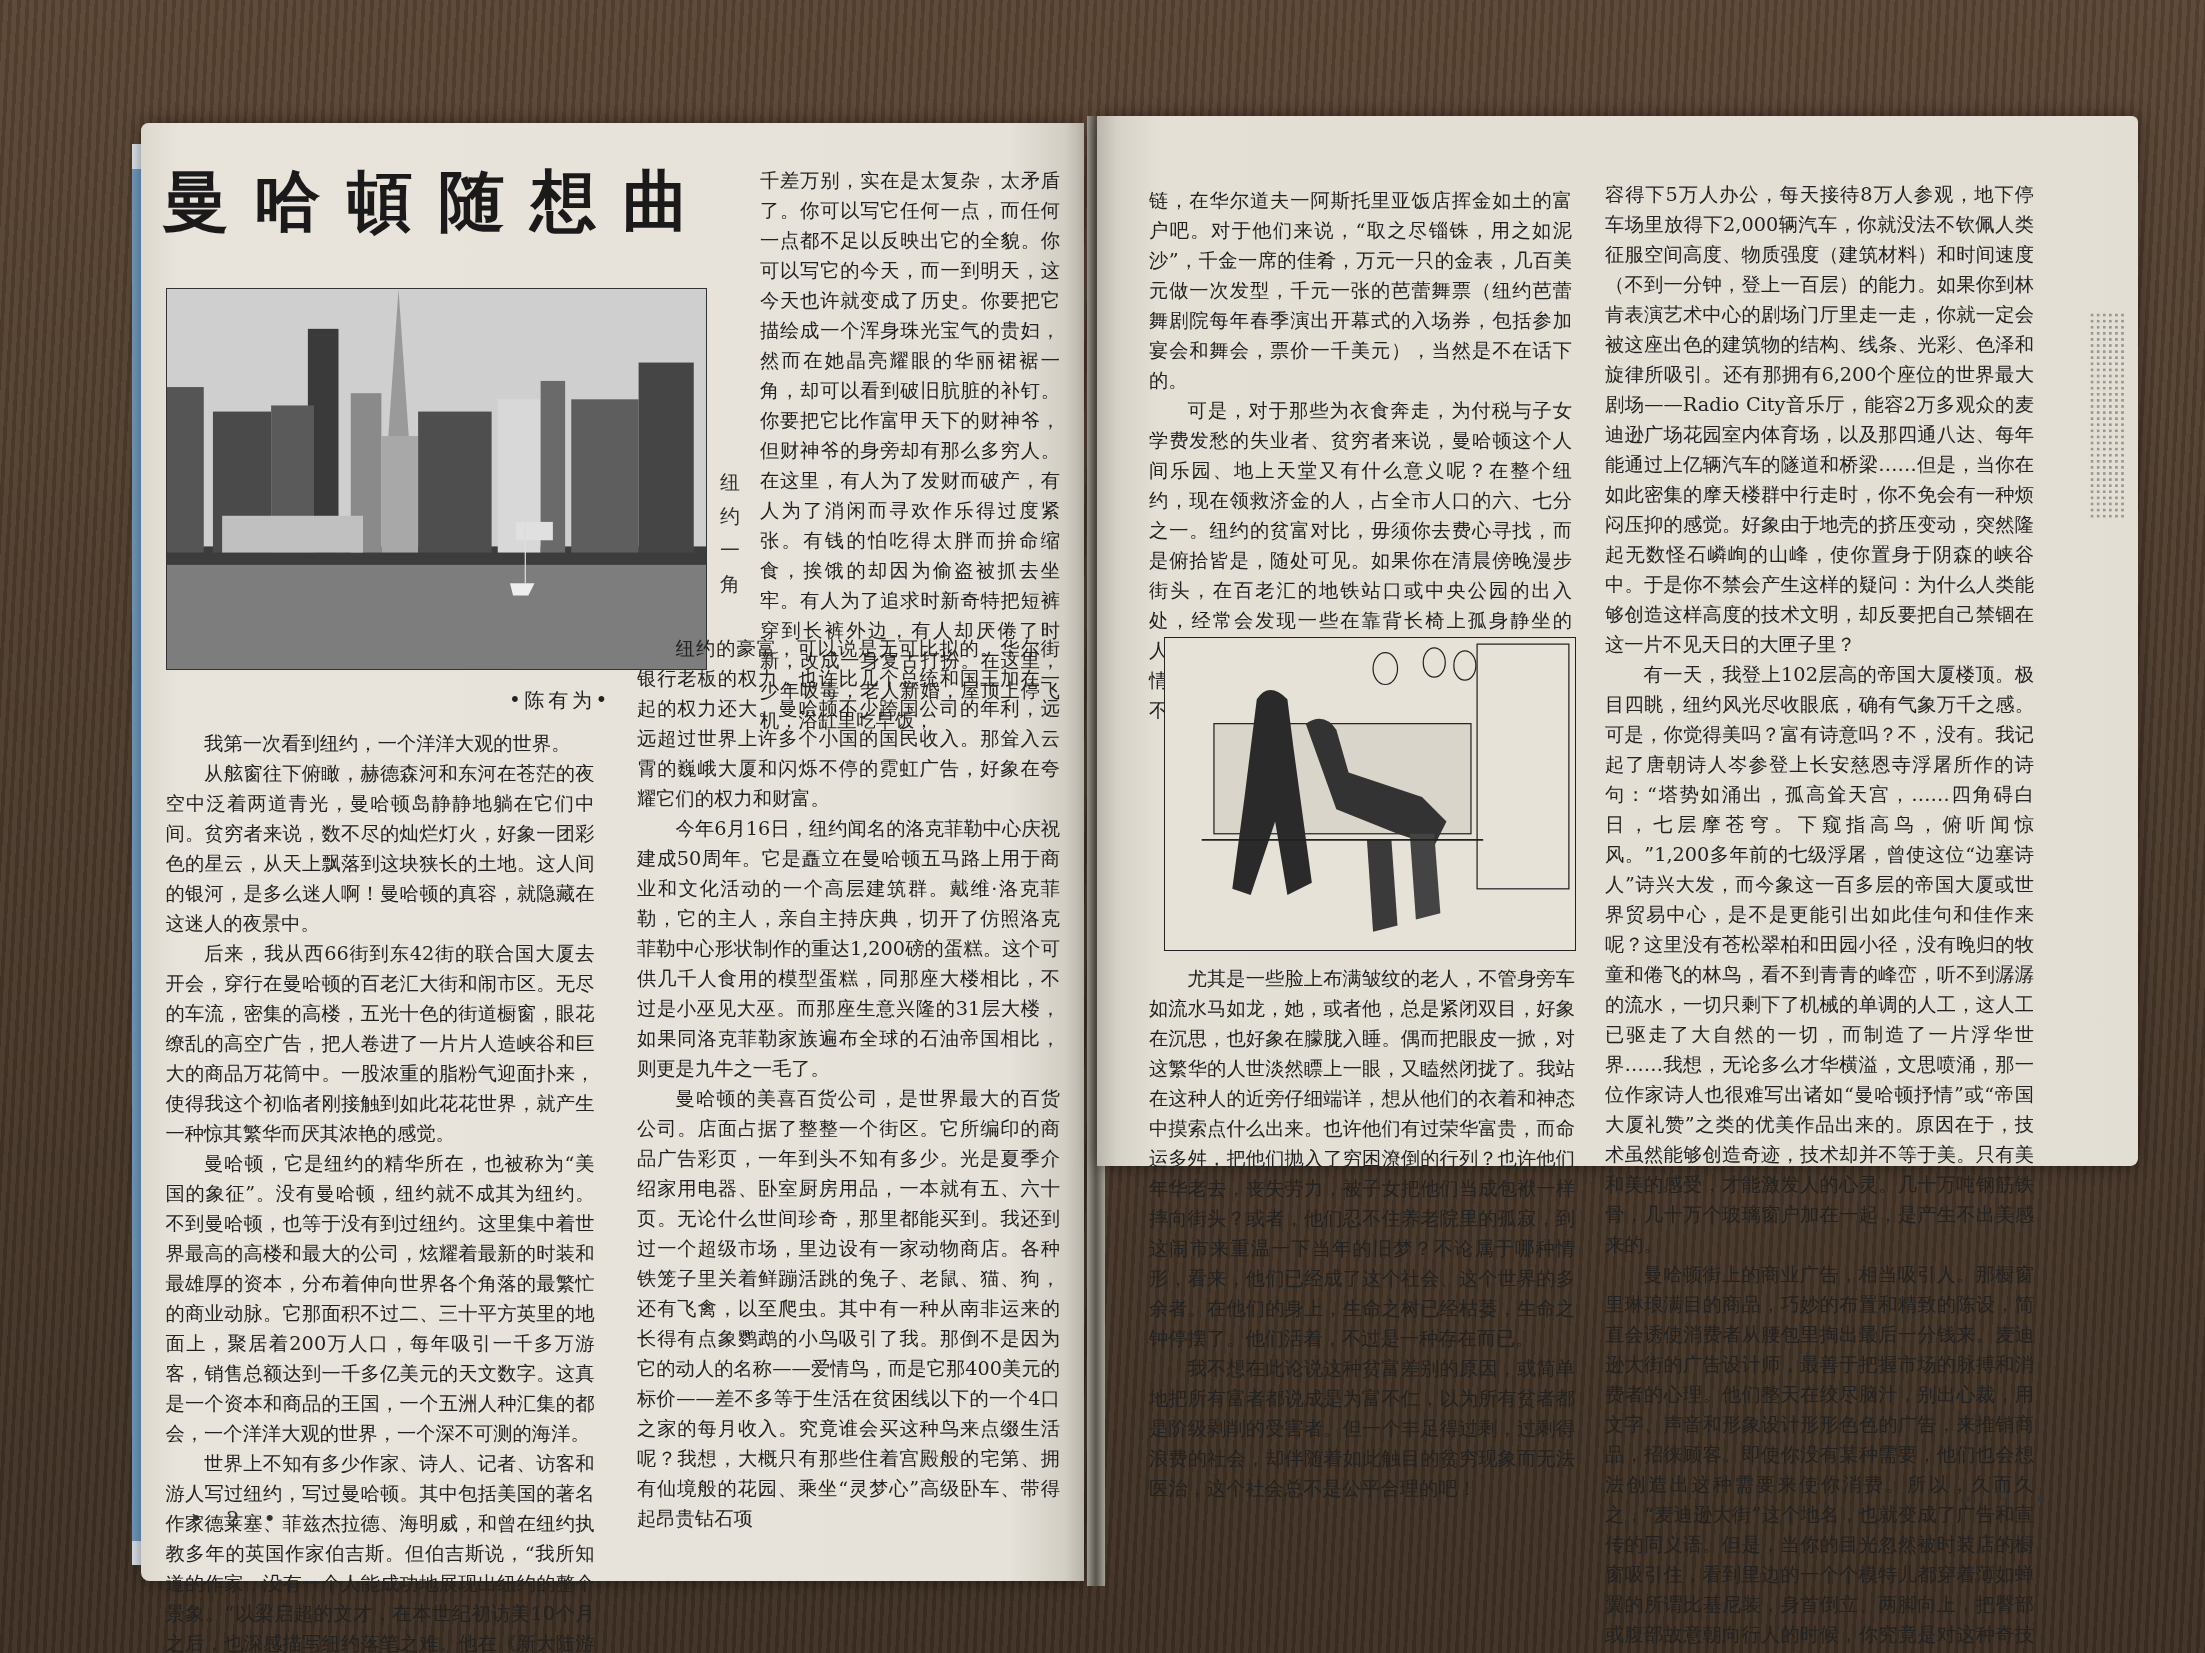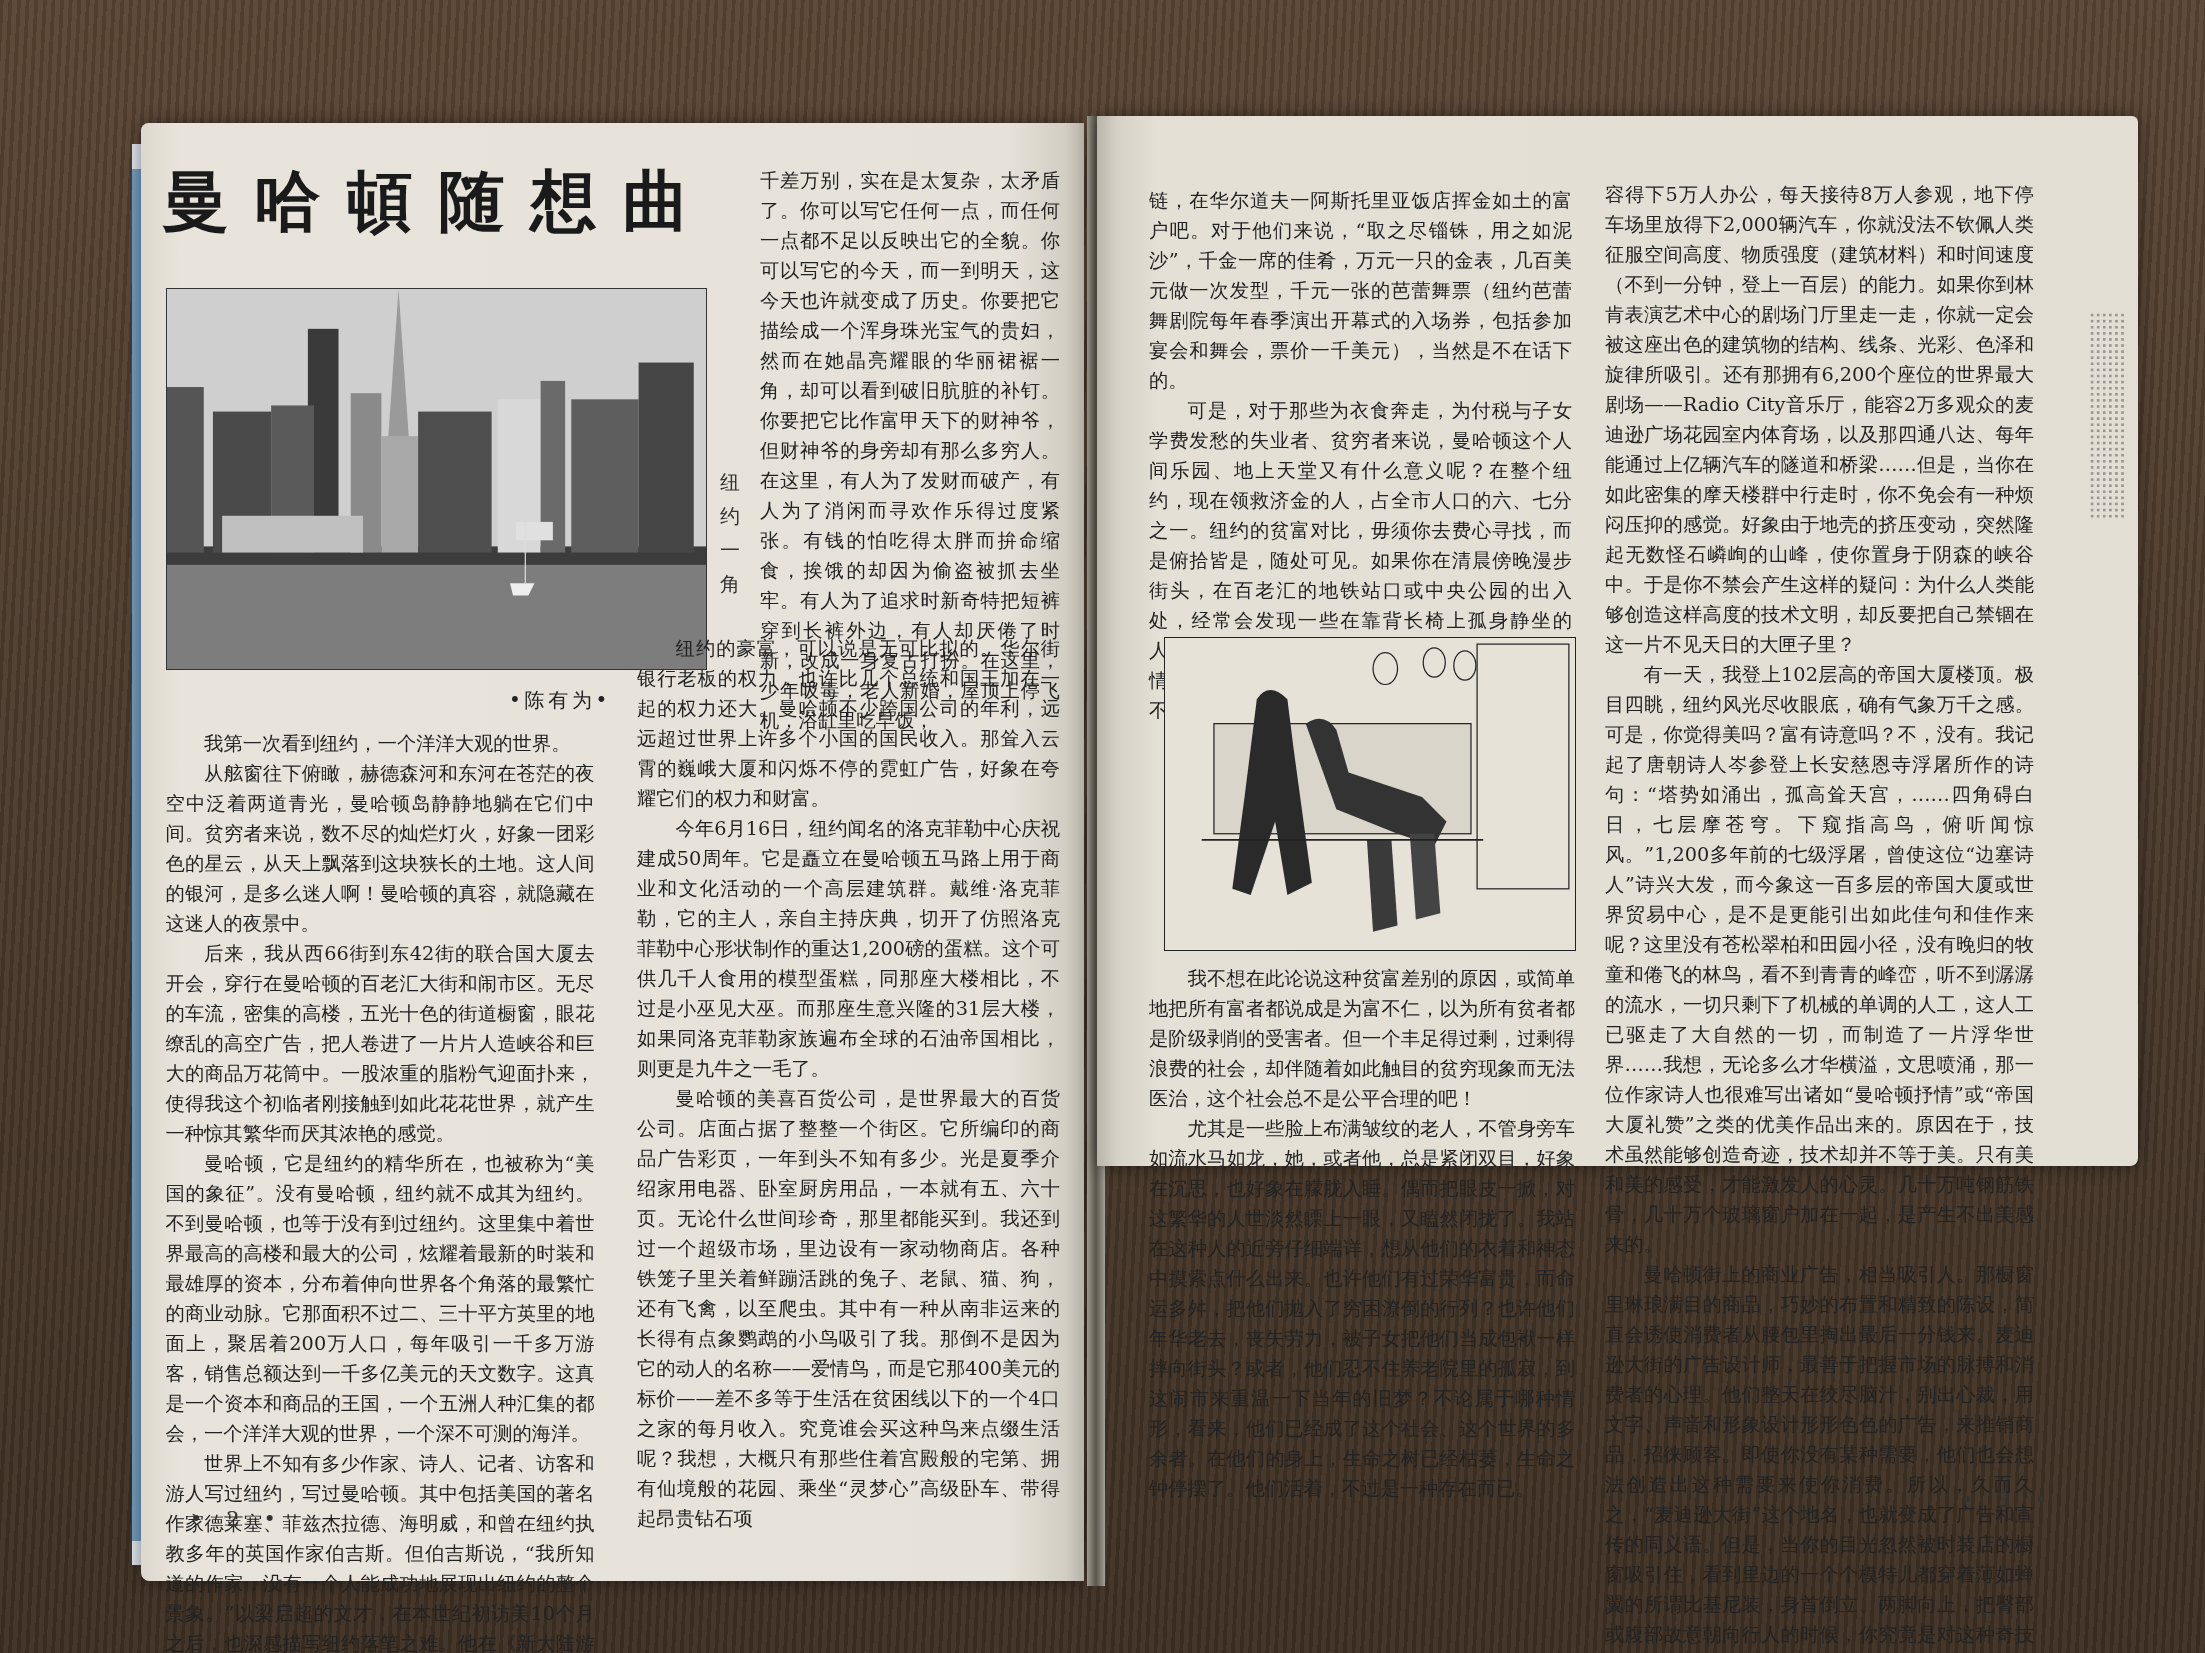--- a/index.html
+++ b/index.html
@@ -109,22 +109,22 @@
       <ellipse cx="490" cy="45" rx="18" ry="24" fill="none" stroke="#222" stroke-width="2"></ellipse>
       <path d="M150 100 Q170 70 200 100 L210 180 L240 400 L200 420 L180 300 L140 420 L110 410 L130 260 Z" fill="#2a2a2a"></path>
       <path d="M230 140 Q260 120 280 150 L300 220 L420 260 L460 300 L440 340 L380 320 L330 300 L280 280 Z" fill="#333"></path>
       <path d="M330 330 L370 330 L380 470 L340 480 Z" fill="#3a3a3a"></path>
       <path d="M400 320 L440 320 L450 450 L410 460 Z" fill="#444"></path>
       <line x1="60" y1="330" x2="520" y2="330" stroke="#222" stroke-width="3"></line>
     </svg>
   </div>
 
   <div class="col" style="left:52px;top:848px;width:426px;">
+    <p>尤其是一些脸上布满皱纹的老人，不管身旁车如流水马如龙，她，或者他，总是紧闭双目，好象在沉思，也好象在朦胧入睡。偶而把眼皮一掀，对这繁华的人世淡然瞟上一眼，又瞌然闭拢了。我站在这种人的近旁仔细端详，想从他们的衣着和神态中摸索点什么出来。也许他们有过荣华富贵，而命运多舛，把他们抛入了穷困潦倒的行列？也许他们年华老去，丧失劳力，被子女把他们当成包袱一样摔向街头？或者，他们忍不住养老院里的孤寂，到这闹市来重温一下当年的旧梦？不论属于哪种情形，看来，他们已经成了这个社会、这个世界的多余者。在他们的身上，生命之树已经枯萎，生命之钟停摆了。他们活着，不过是一种存在而已。</p>
     <p>我不想在此论说这种贫富差别的原因，或简单地把所有富者都说成是为富不仁，以为所有贫者都是阶级剥削的受害者。但一个丰足得过剩，过剩得浪费的社会，却伴随着如此触目的贫穷现象而无法医治，这个社会总不是公平合理的吧！</p>
-    <p>尤其是一些脸上布满皱纹的老人，不管身旁车如流水马如龙，她，或者他，总是紧闭双目，好象在沉思，也好象在朦胧入睡。偶而把眼皮一掀，对这繁华的人世淡然瞟上一眼，又瞌然闭拢了。我站在这种人的近旁仔细端详，想从他们的衣着和神态中摸索点什么出来。也许他们有过荣华富贵，而命运多舛，把他们抛入了穷困潦倒的行列？也许他们年华老去，丧失劳力，被子女把他们当成包袱一样摔向街头？或者，他们忍不住养老院里的孤寂，到这闹市来重温一下当年的旧梦？不论属于哪种情形，看来，他们已经成了这个社会、这个世界的多余者。在他们的身上，生命之树已经枯萎，生命之钟停摆了。他们活着，不过是一种存在而已。</p>
   </div>
 
   <div class="col" style="left:508px;top:64px;width:429px;">
     <p class="cont">容得下5万人办公，每天接待8万人参观，地下停车场里放得下2,000辆汽车，你就没法不钦佩人类征服空间高度、物质强度（建筑材料）和时间速度（不到一分钟，登上一百层）的能力。如果你到林肯表演艺术中心的剧场门厅里走一走，你就一定会被这座出色的建筑物的结构、线条、光彩、色泽和旋律所吸引。还有那拥有6,200个座位的世界最大剧场——Radio City音乐厅，能容2万多观众的麦迪逊广场花园室内体育场，以及那四通八达、每年能通过上亿辆汽车的隧道和桥梁……但是，当你在如此密集的摩天楼群中行走时，你不免会有一种烦闷压抑的感觉。好象由于地壳的挤压变动，突然隆起无数怪石嶙峋的山峰，使你置身于阴森的峡谷中。于是你不禁会产生这样的疑问：为什么人类能够创造这样高度的技术文明，却反要把自己禁锢在这一片不见天日的大匣子里？</p>
     <p>有一天，我登上102层高的帝国大厦楼顶。极目四眺，纽约风光尽收眼底，确有气象万千之感。可是，你觉得美吗？富有诗意吗？不，没有。我记起了唐朝诗人岑参登上长安慈恩寺浮屠所作的诗句：“塔势如涌出，孤高耸天宫，……四角碍白日，七层摩苍穹。下窥指高鸟，俯听闻惊风。”1,200多年前的七级浮屠，曾使这位“边塞诗人”诗兴大发，而今象这一百多层的帝国大厦或世界贸易中心，是不是更能引出如此佳句和佳作来呢？这里没有苍松翠柏和田园小径，没有晚归的牧童和倦飞的林鸟，看不到青青的峰峦，听不到潺潺的流水，一切只剩下了机械的单调的人工，这人工已驱走了大自然的一切，而制造了一片浮华世界……我想，无论多么才华横溢，文思喷涌，那一位作家诗人也很难写出诸如“曼哈顿抒情”或“帝国大厦礼赞”之类的优美作品出来的。原因在于，技术虽然能够创造奇迹，技术却并不等于美。只有美和美的感受，才能激发人的心灵。几十万吨钢筋铁骨，几十万个玻璃窗户加在一起，是产生不出美感来的。</p>
     <p>曼哈顿街上的商业广告，相当吸引人。那橱窗里琳琅满目的商品，巧妙的布置和精致的陈设，简直会诱使消费者从腰包里掏出最后一分钱来。麦迪逊大街的广告设计师，最善于把握市场的脉搏和消费者的心理。他们整天在绞尽脑汁，别出心裁，用文字、声音和形象设计形形色色的广告，来推销商品，招徕顾客。即使你没有某种需要，他们也会想法创造出这种需要来使你消费。所以，久而久之，“麦迪逊大街”这个地名，也就变成了广告和宣传的同义语。但是，当你的目光忽然被时装店的橱窗吸引住，看到里边的一个个模特儿都穿着薄如蝉翼的所谓比基尼装，身首倒立、两脚向上，把臀部或腹部故意朝向行人的时候，你究竟是对这种奇技淫巧表示欣赏呢，还是会产生厌恶之感？在大街上，你还会看到一种太空人的流行装束。一些成年男女，头上带着象北京女孩子带的宽条发卡，上面装了用铜丝顶着的彩球，一面漫步，一面晃悠。你是觉得新鲜好奇呢，还是会想：怎么人们会如此轻</p>
   </div>
 
   <div class="pageno" style="left:864px;top:1372px;">• 3 •</div>
 </div>

